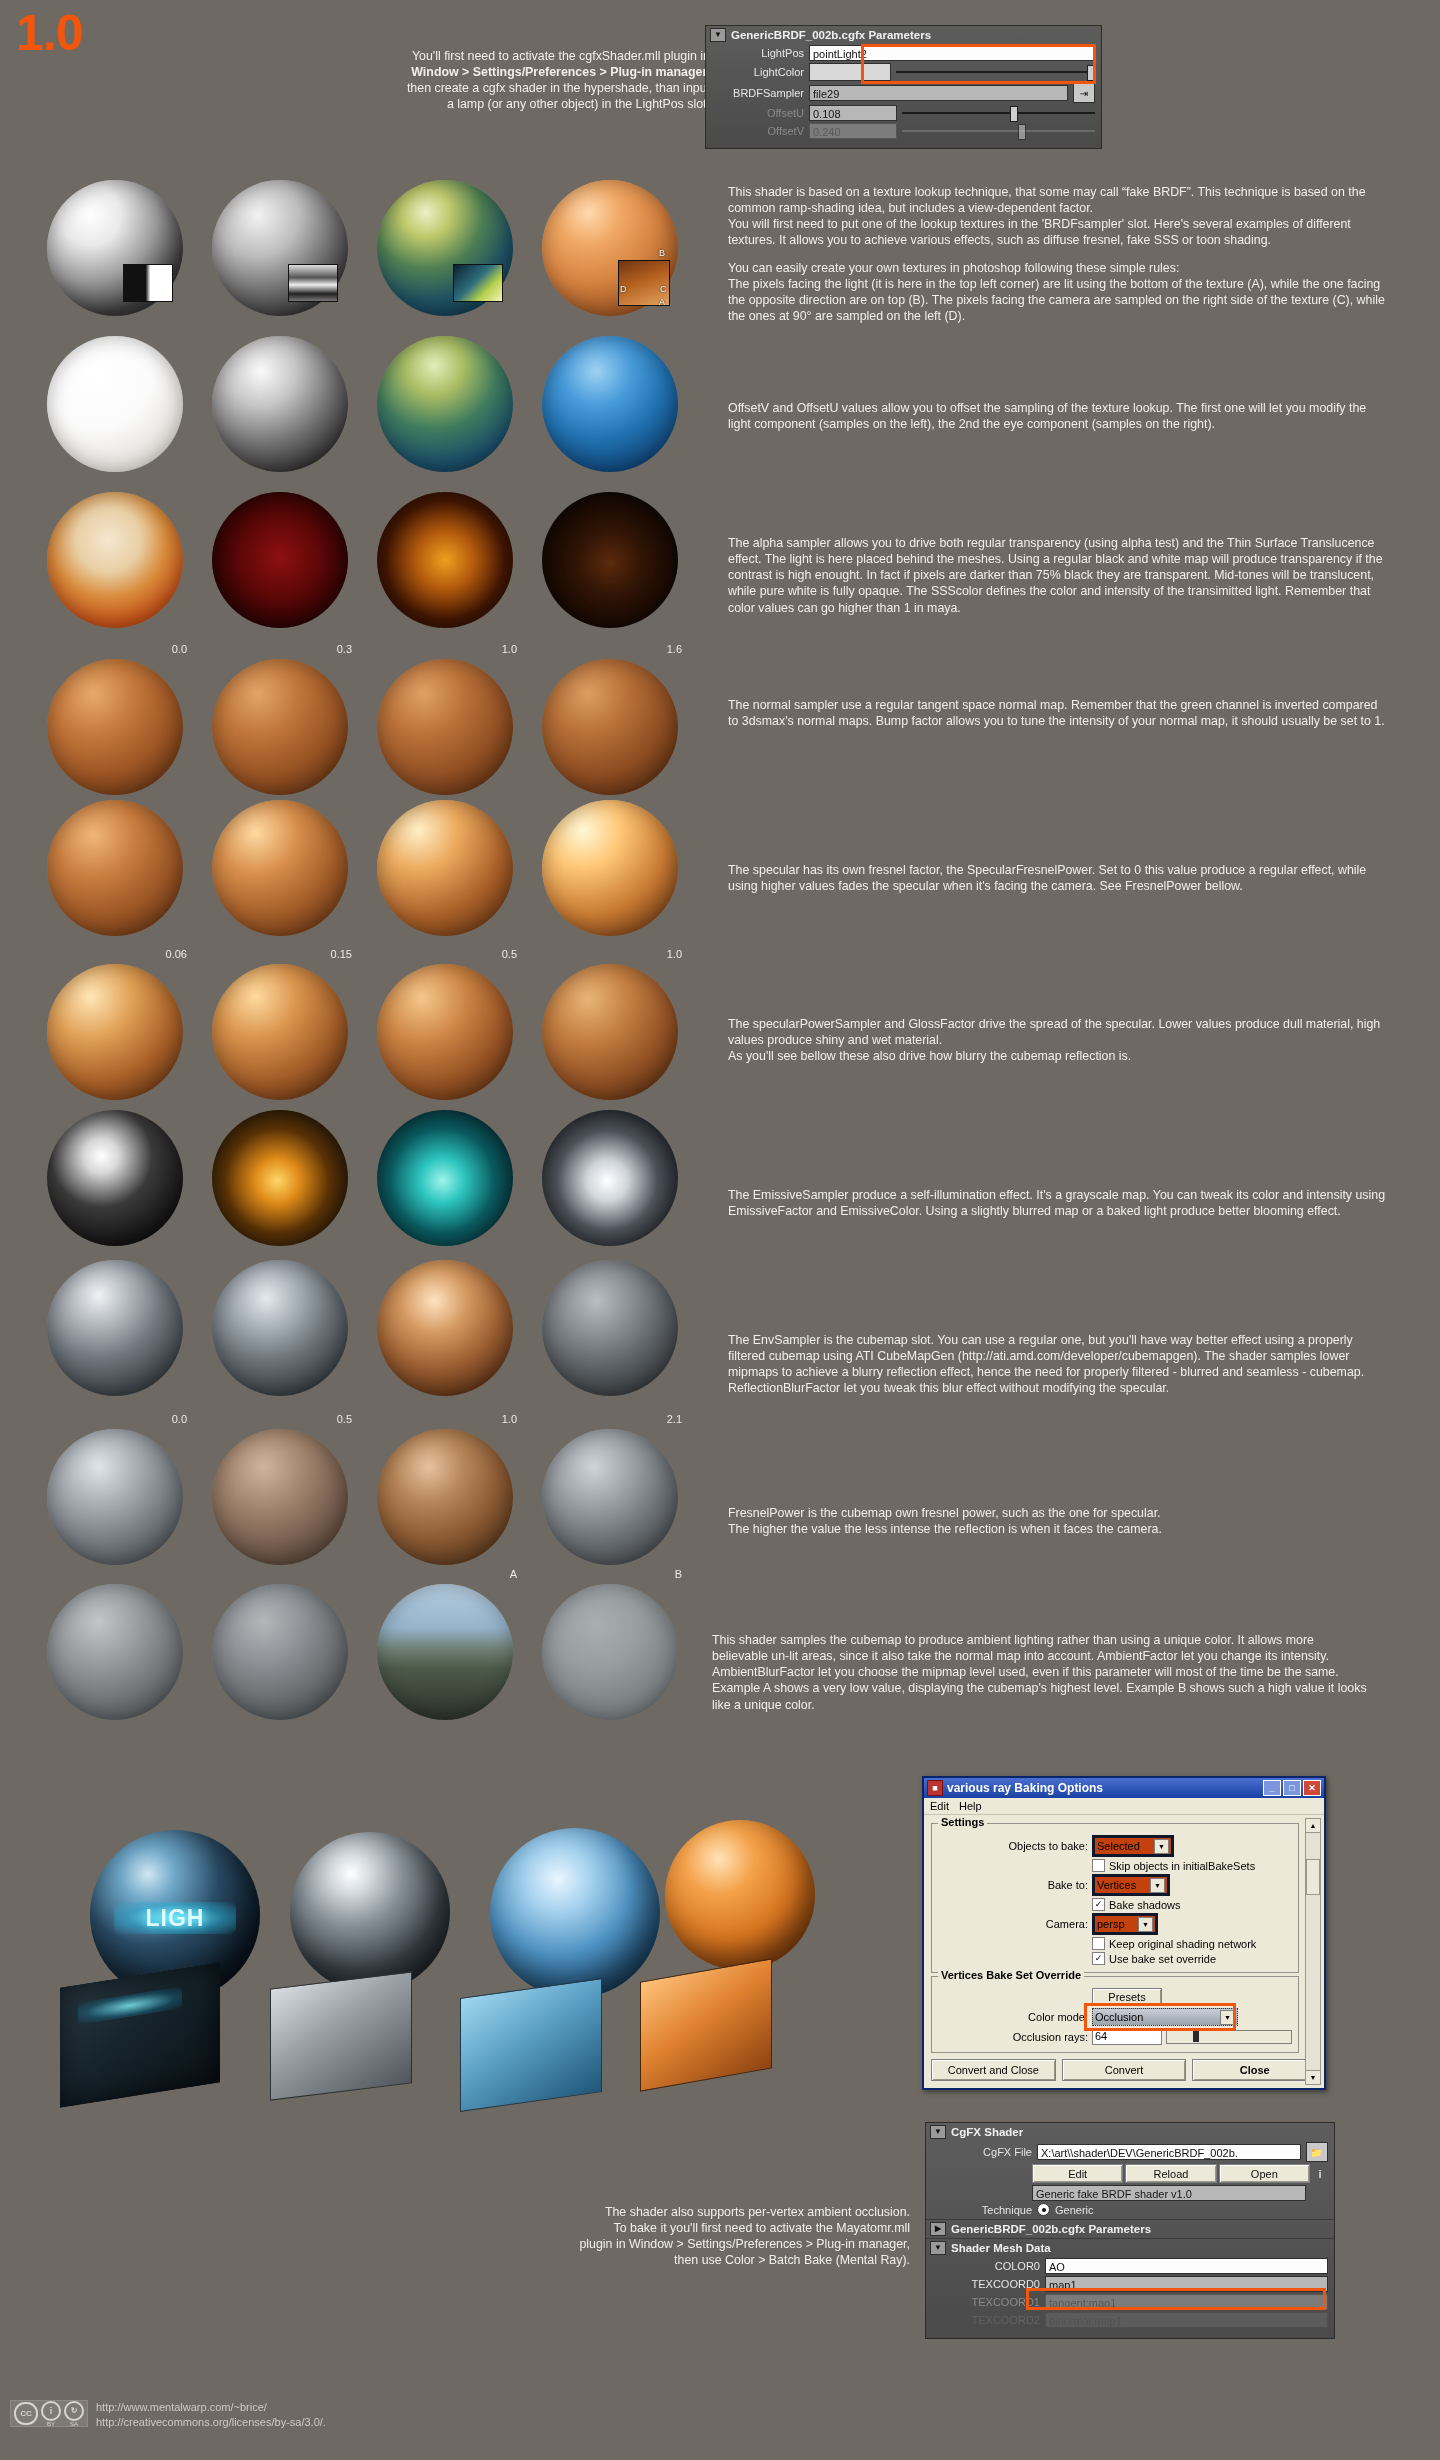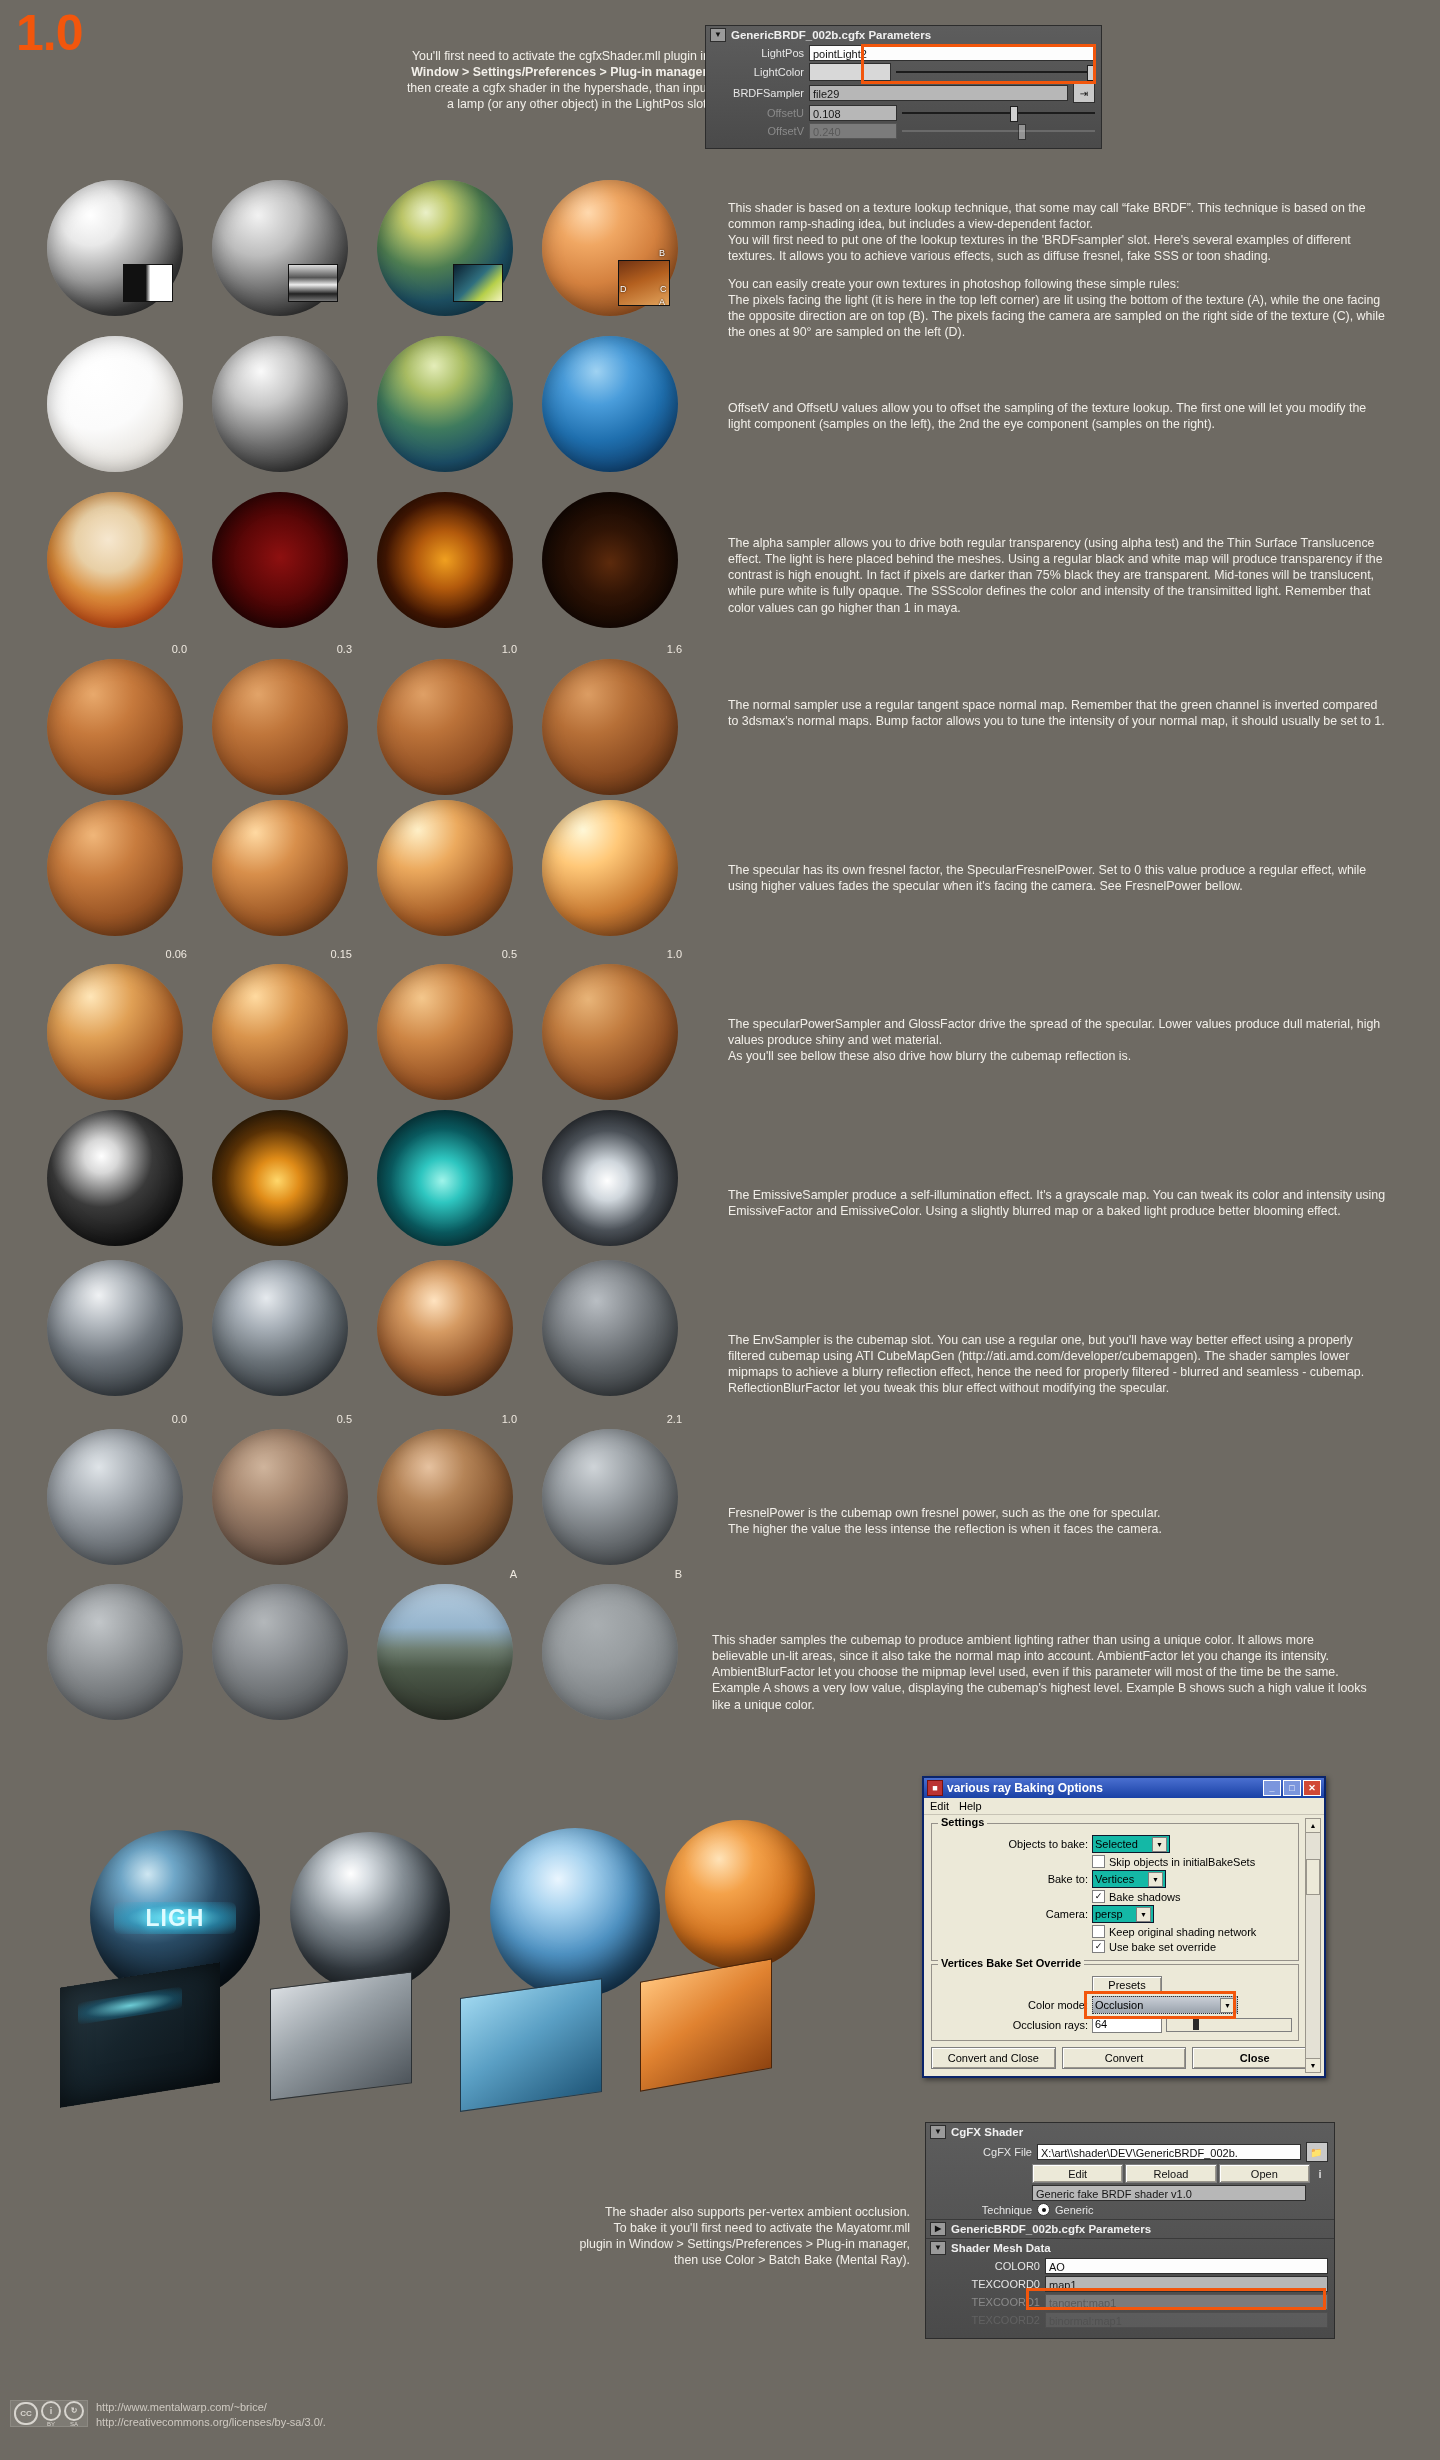--- a/index.html
+++ b/index.html
@@ -137,21 +137,21 @@
   .group{
     border:1px solid #95918a;margin:3px 2px;padding:9px 6px 5px 6px;position:relative;
   }
   .group>.legend{
     position:absolute;top:-8px;left:6px;background:#ece9d8;padding:0 3px;
     font-size:11px;font-weight:bold;
   }
   .w-row{display:flex;align-items:center;gap:4px;margin:2px 0;font-size:11px;}
   .w-lbl{text-align:right;font-size:11px;}
   .w-combo{
-    height:16px;background:#14b8a6;border:1px solid #0f172a;
+    height:16px;background:#c2410c;border:3px solid #0f172a;
     display:flex;align-items:center;font-size:11px;padding:0 2px;gap:4px;
   }
   .w-combo .arrow{
     width:13px;height:13px;background:#ece9d8;border:1px solid #7f7f7f;
     display:flex;align-items:center;justify-content:center;font-size:7px;margin-left:auto;
   }
   .w-check{
     width:11px;height:11px;background:#fff;border:1px solid #7f7f7f;
     display:inline-flex;align-items:center;justify-content:center;
     font-size:9px;line-height:1;color:#000;
@@ -421,21 +421,21 @@
     <div class="sphere-cell" style="left:365px;">
       <span class="cell-label">A</span>
       <div class="sphere" style="top:14px;background:linear-gradient(180deg,#b9cfe2 0%,#95b4cc 32%,#6f7f72 48%,#4d5a4a 62%,#2c3128 100%);"></div>
     </div>
     <div class="sphere-cell" style="left:530px;">
       <span class="cell-label">B</span>
       <div class="sphere" style="top:14px;background:radial-gradient(circle at 40% 30%, #a9aeb1 0%, #989da0 34%, #7e8386 64%, #63686b 88%, #4e5254 100%);"></div>
     </div>
   </div>
 
-  <div class="abs note" style="left:728px;top:200px;width:660px;">
+  <div class="abs note" style="left:728px;top:184px;width:660px;">
     <div>This shader is based on a texture lookup technique, that some may call “fake BRDF”. This technique is based on the common ramp-shading idea, but includes a view-dependent factor.</div>
     <div>You will first need to put one of the lookup textures in the 'BRDFsampler' slot. Here's several examples of different textures. It allows you to achieve various effects, such as diffuse fresnel, fake SSS or toon shading.</div>
     <div style="height:11px;"></div>
     <div>You can easily create your own textures in photoshop following these simple rules:</div>
     <div>The pixels facing the light (it is here in the top left corner) are lit using the bottom of the texture (A), while the one facing the opposite direction are on top (B). The pixels facing the camera are sampled on the right side of the texture (C), while the ones at 90° are sampled on the left (D).</div>
   </div>
 
   <div class="abs note" style="left:728px;top:400px;width:660px;">
     <div>OffsetV and OffsetU values allow you to offset the sampling of the texture lookup. The first one will let you modify the light component (samples on the left), the 2nd the eye component (samples on the right).</div>
   </div>

